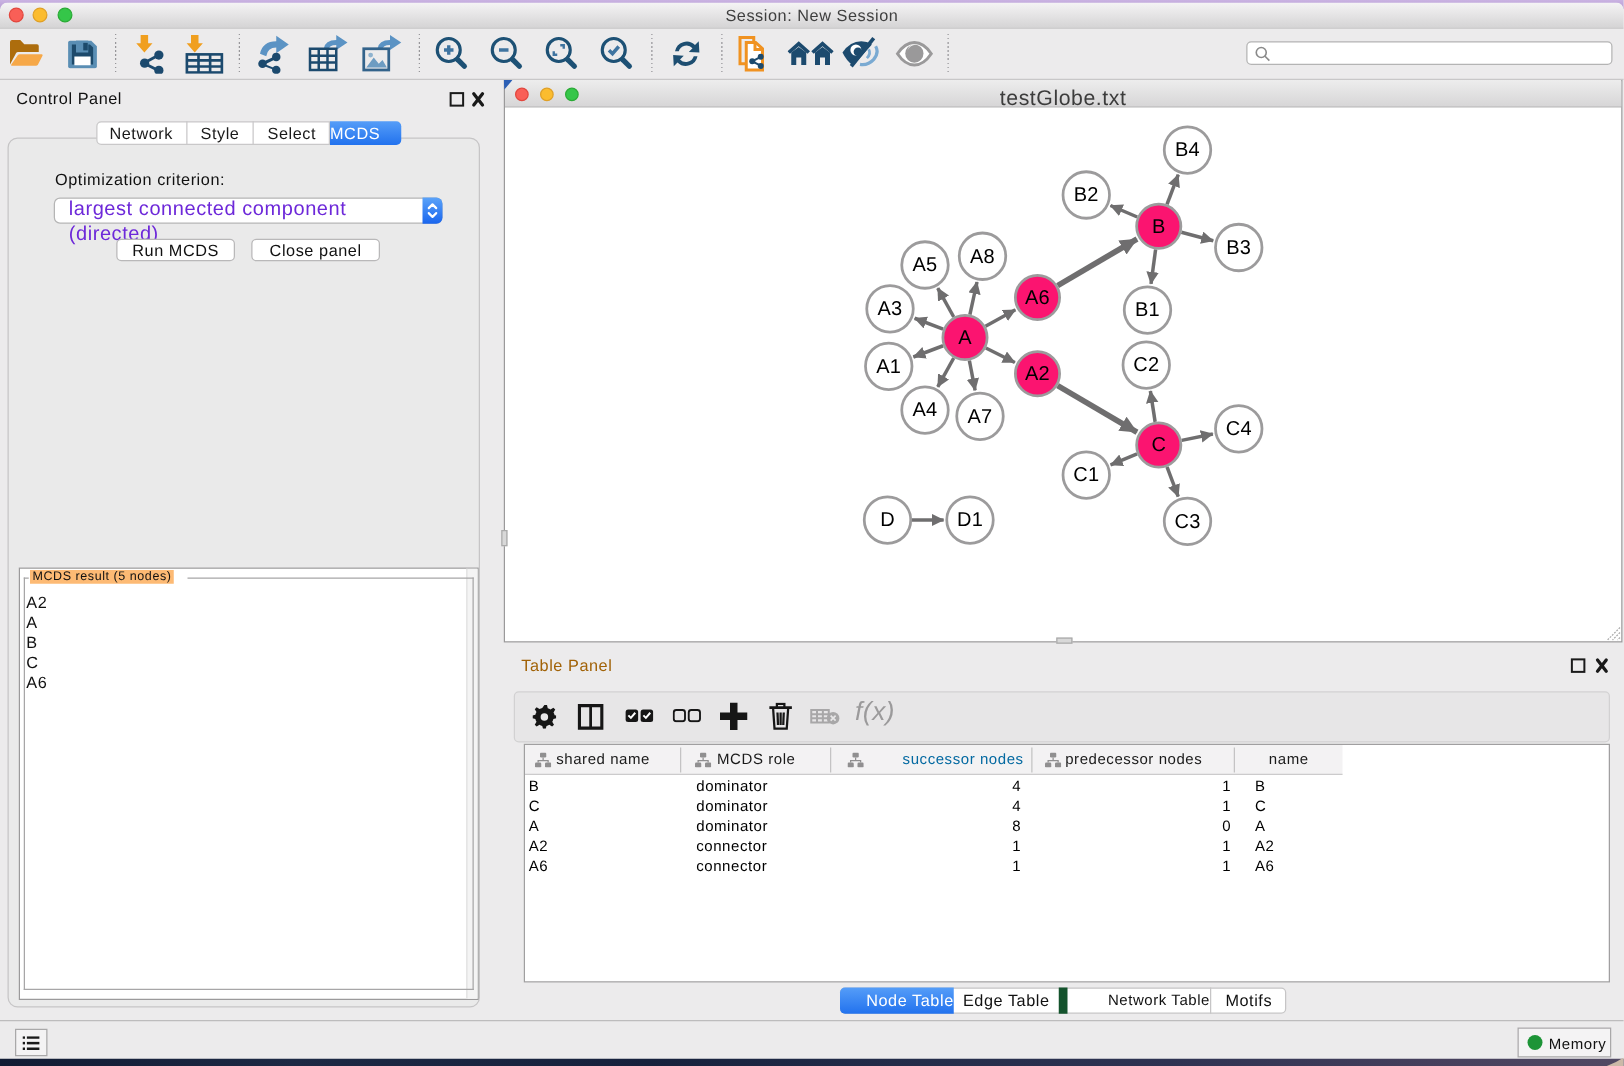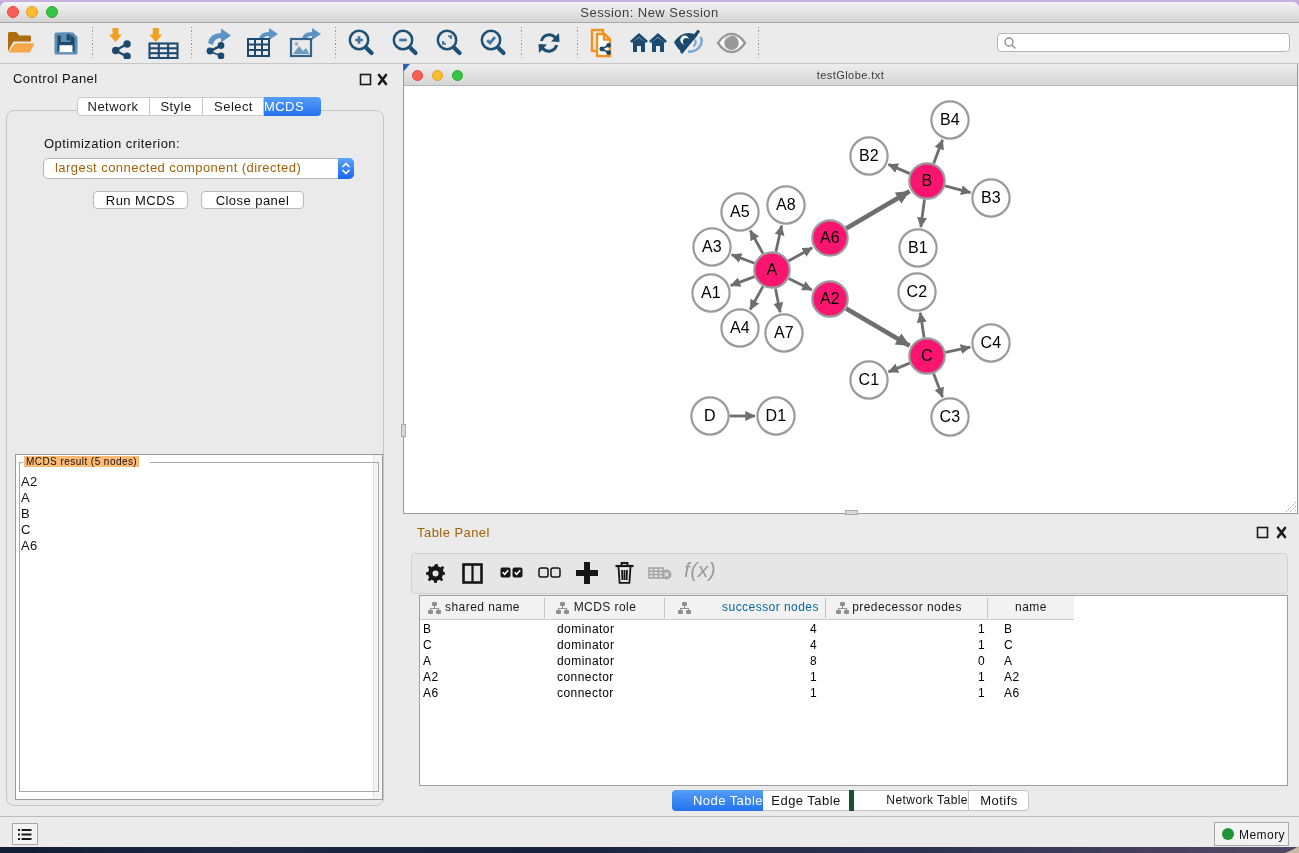--- a/index.html
+++ b/index.html
@@ -173,21 +173,21 @@
 <div class="abs" style="left:6px;top:110px;width:378px;height:696px;background:#eaeaea;border:1px solid #c6c5c6;border-radius:8px"></div>
 
 <div class="abs" style="left:77px;top:97px;width:187px;height:19px;background:#fff;border:1px solid #c9c8c9;border-radius:4px 0 0 4px"></div>
 <div class="abs" style="left:77px;top:97px;width:73px;height:19px;border-right:1px solid #c9c8c9;font-size:13px;color:#1a1a1a;text-align:center;line-height:19px">Network</div>
 <div class="abs" style="left:150px;top:97px;width:53px;height:19px;border-right:1px solid #c9c8c9;font-size:13px;color:#1a1a1a;text-align:center;line-height:19px">Style</div>
 <div class="abs" style="left:203px;top:97px;width:61px;height:19px;font-size:13px;color:#1a1a1a;text-align:center;line-height:19px">Select</div>
 <div class="abs" style="left:264px;top:97px;width:57px;height:19px;background:linear-gradient(#559df8,#2272ee);border-radius:0 4px 4px 0;font-size:13px;color:#fff;text-align:left;line-height:19px">MCDS</div>
 
 <div class="abs" style="left:44px;top:136px;width:311px;text-align:left;font-size:13px;color:#111">Optimization criterion:</div>
 <div class="abs" style="left:43px;top:158px;width:311px;height:21px;background:#fff;border:1px solid #b5b5b5;border-radius:5px"></div>
-<div class="abs" style="left:55px;top:158px;width:296px;height:21px;font-size:13px;color:#a16207;line-height:20px">largest connected component (directed)</div>
+<div class="abs" style="left:55px;top:158px;width:296px;height:21px;font-size:16px;color:#6d28d9;line-height:20px">largest connected component (directed)</div>
 <div class="abs" style="left:338px;top:158px;width:16px;height:21px;background:linear-gradient(#5ba3f9,#1a66ee);border-radius:0 5px 5px 0"></div>
 <svg class="abs" style="left:339px;top:161px" width="14" height="15" viewBox="0 0 14 15">
     <path d="M4 5.5 L7 2.5 L10 5.5" fill="none" stroke="#fff" stroke-width="1.7" stroke-linecap="round" stroke-linejoin="round"></path>
     <path d="M4 9.5 L7 12.5 L10 9.5" fill="none" stroke="#fff" stroke-width="1.7" stroke-linecap="round" stroke-linejoin="round"></path>
   </svg>
 
 <div class="abs" style="left:93px;top:191px;width:95px;height:18px;background:#fff;border:1px solid #b9b8b9;border-radius:4px;font-size:13px;color:#111;text-align:center;line-height:17px">Run MCDS</div>
 <div class="abs" style="left:201px;top:191px;width:103px;height:18px;background:#fff;border:1px solid #b9b8b9;border-radius:4px;font-size:13px;color:#111;text-align:center;line-height:17px">Close panel</div>
 
 <div class="abs" style="left:15px;top:454px;width:368px;height:346px;background:#fff;border:1px solid #9b9a9b"></div>
@@ -196,21 +196,21 @@
 <div class="abs" style="left:19px;top:462px;width:4px;height:0;border-top:1px solid #a7a6a7"></div>
 <div class="abs" style="left:150px;top:462px;width:229px;height:0;border-top:1px solid #a7a6a7"></div>
 <div class="abs" style="left:24px;top:456px;font-size:10px;color:#111;background:#fdba74;padding:0 2px">MCDS result (5 nodes)</div>
 <div class="abs" style="left:21px;top:474px;font-size:13px;color:#111;line-height:16px">A2<br>A<br>B<br>C<br>A6</div>
 
 <div class="abs" style="left:403px;top:64px;width:895px;height:450px;background:#fff;border:1px solid #9a999a"></div>
 <div class="abs" style="left:404px;top:64px;width:893px;height:22px;background:linear-gradient(#ededed,#d7d6d7);border-bottom:1px solid #b6b5b6"></div>
 <svg class="abs" style="left:403px;top:64px" width="7" height="8" viewBox="0 0 7 8">
     <path d="M0 0 L7 0 L0.5 7.5 Z" fill="#2c5fb5"></path>
   </svg>
-<div class="abs" style="left:404px;top:69px;width:893px;text-align:center;font-size:11px;color:#3c3c3c">testGlobe.txt</div>
+<div class="abs" style="left:404px;top:69px;width:893px;text-align:center;font-size:17px;color:#3c3c3c">testGlobe.txt</div>
 <div class="tl" style="left:412px;top:70px;width:11px;height:11px;background:#f95f57;border:1px solid #e2463d"></div>
 <div class="tl" style="left:432px;top:70px;width:11px;height:11px;background:#fbbc2f;border:1px solid #e0a026"></div>
 <div class="tl" style="left:452px;top:70px;width:11px;height:11px;background:#35c649;border:1px solid #2aab35"></div>
 <svg class="abs" style="left:1284px;top:500px" width="13" height="13" viewBox="0 0 13 13">
     <path d="M12 2 L2 12 M12 6 L6 12 M12 10 L10 12" stroke="#aaa" stroke-width="1" stroke-dasharray="1.5 1" fill="none"></path>
   </svg>
 <div class="abs" style="left:401px;top:424px;width:5px;height:13px;background:#d8d8d8;border:1px solid #aaa"></div>
 <div class="abs" style="left:845px;top:510px;width:13px;height:5px;background:#d8d8d8;border:1px solid #aaa"></div>
 
 <svg class="abs" style="left:404px;top:87px" width="893" height="425" viewBox="404 87 893 425">
@@ -386,21 +386,21 @@
     </g>
   </svg>
 <div class="abs" style="left:423px;top:621px;width:120px;font-size:12px;color:#000;line-height:16px">B<br>C<br>A<br>A2<br>A6</div>
 <div class="abs" style="left:557px;top:621px;width:120px;font-size:12px;color:#000;line-height:16px">dominator<br>dominator<br>dominator<br>connector<br>connector</div>
 <div class="abs" style="left:700px;top:621px;width:117px;font-size:12px;color:#000;line-height:16px;text-align:right">4<br>4<br>8<br>1<br>1</div>
 <div class="abs" style="left:868px;top:621px;width:117px;font-size:12px;color:#000;line-height:16px;text-align:right">1<br>1<br>0<br>1<br>1</div>
 <div class="abs" style="left:1004px;top:621px;width:80px;font-size:12px;color:#000;line-height:16px">B<br>C<br>A<br>A2<br>A6</div>
 
 <div class="abs" style="left:672px;top:790px;width:357px;height:21px;background:#fff;border:1px solid #c6c5c6;border-radius:4px"></div>
 <div class="abs" style="left:672px;top:790px;width:91px;height:21px;background:linear-gradient(#559df8,#2272ee);border-radius:4px 0 0 4px;font-size:13px;color:#fff;text-align:right;line-height:21px">Node Table</div>
-<div class="abs" style="left:763px;top:790px;width:91px;height:21px;border-right:5px solid #14532d;font-size:13px;color:#111;text-align:center;line-height:21px">Edge Table</div>
+<div class="abs" style="left:763px;top:790px;width:91px;height:21px;border-right:7px solid #14532d;font-size:13px;color:#111;text-align:center;line-height:21px">Edge Table</div>
 <div class="abs" style="left:854px;top:790px;width:115px;height:21px;border-right:1px solid #c6c5c6;font-size:12px;color:#111;text-align:right;line-height:21px">Network Table</div>
 <div class="abs" style="left:969px;top:790px;width:60px;height:21px;font-size:13px;color:#111;text-align:center;line-height:21px">Motifs</div>
 
 <div class="abs" style="left:0;top:816px;width:1299px;height:31px;background:#ecebec;border-top:1px solid #bdbcbd"></div>
 <div class="abs" style="left:12px;top:823px;width:26px;height:22px;background:#f4f3f4;border:1px solid #a9a8a9"></div>
 <svg class="abs" style="left:18px;top:829px" width="14" height="11" viewBox="0 0 14 11">
     <g fill="#1a1a1a">
       <rect x="0" y="0" width="2" height="2"></rect>
       <rect x="3.5" y="0" width="10" height="2"></rect>
       <rect x="0" y="4.5" width="2" height="2"></rect>

